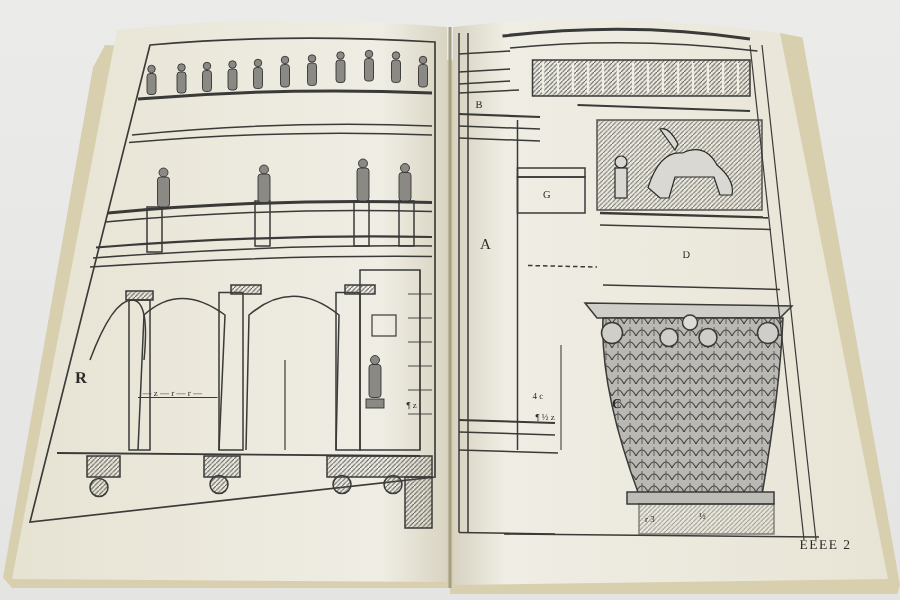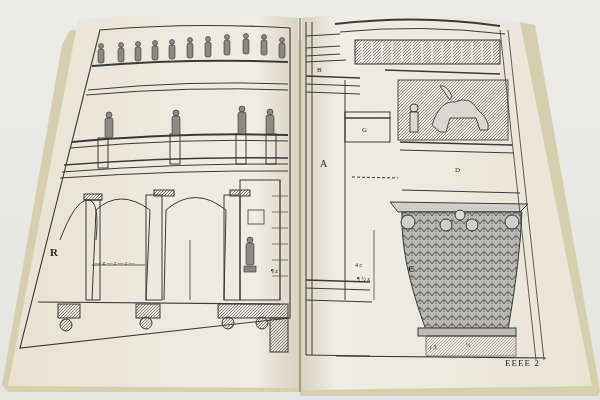--- a/index.html
+++ b/index.html
@@ -1,21 +1,21 @@
 <!DOCTYPE html>
 <html><head>
 <meta charset="utf-8">
 <style>
   html, body { margin:0; padding:0; }
   body { width:600px; height:400px; overflow:hidden; background:#e9e9e7; font-family:"Liberation Serif", serif; position:relative; }
   .scene { position:absolute; left:0; top:0; width:600px; height:400px; }
   .bg { position:absolute; inset:0; background:linear-gradient(180deg,#ebebea 0%,#e4e4e2 100%); }
   svg { position:absolute; left:0; top:0; }
   .lbl { position:absolute; font-family:"Liberation Serif", serif; color:#2a2a28; }
-  .sig { font-size:9px; letter-spacing:1px; }
+  .sig { font-size:9px; letter-spacing:1px;margin-left:28px; }
 </style>
 </head>
 <body>
 
 <div class="scene">
   <div class="bg"></div>
 
   <svg width="600" height="400" viewBox="0 0 600 400">
     <defs>
       <linearGradient id="pgL" x1="0" x2="1">

